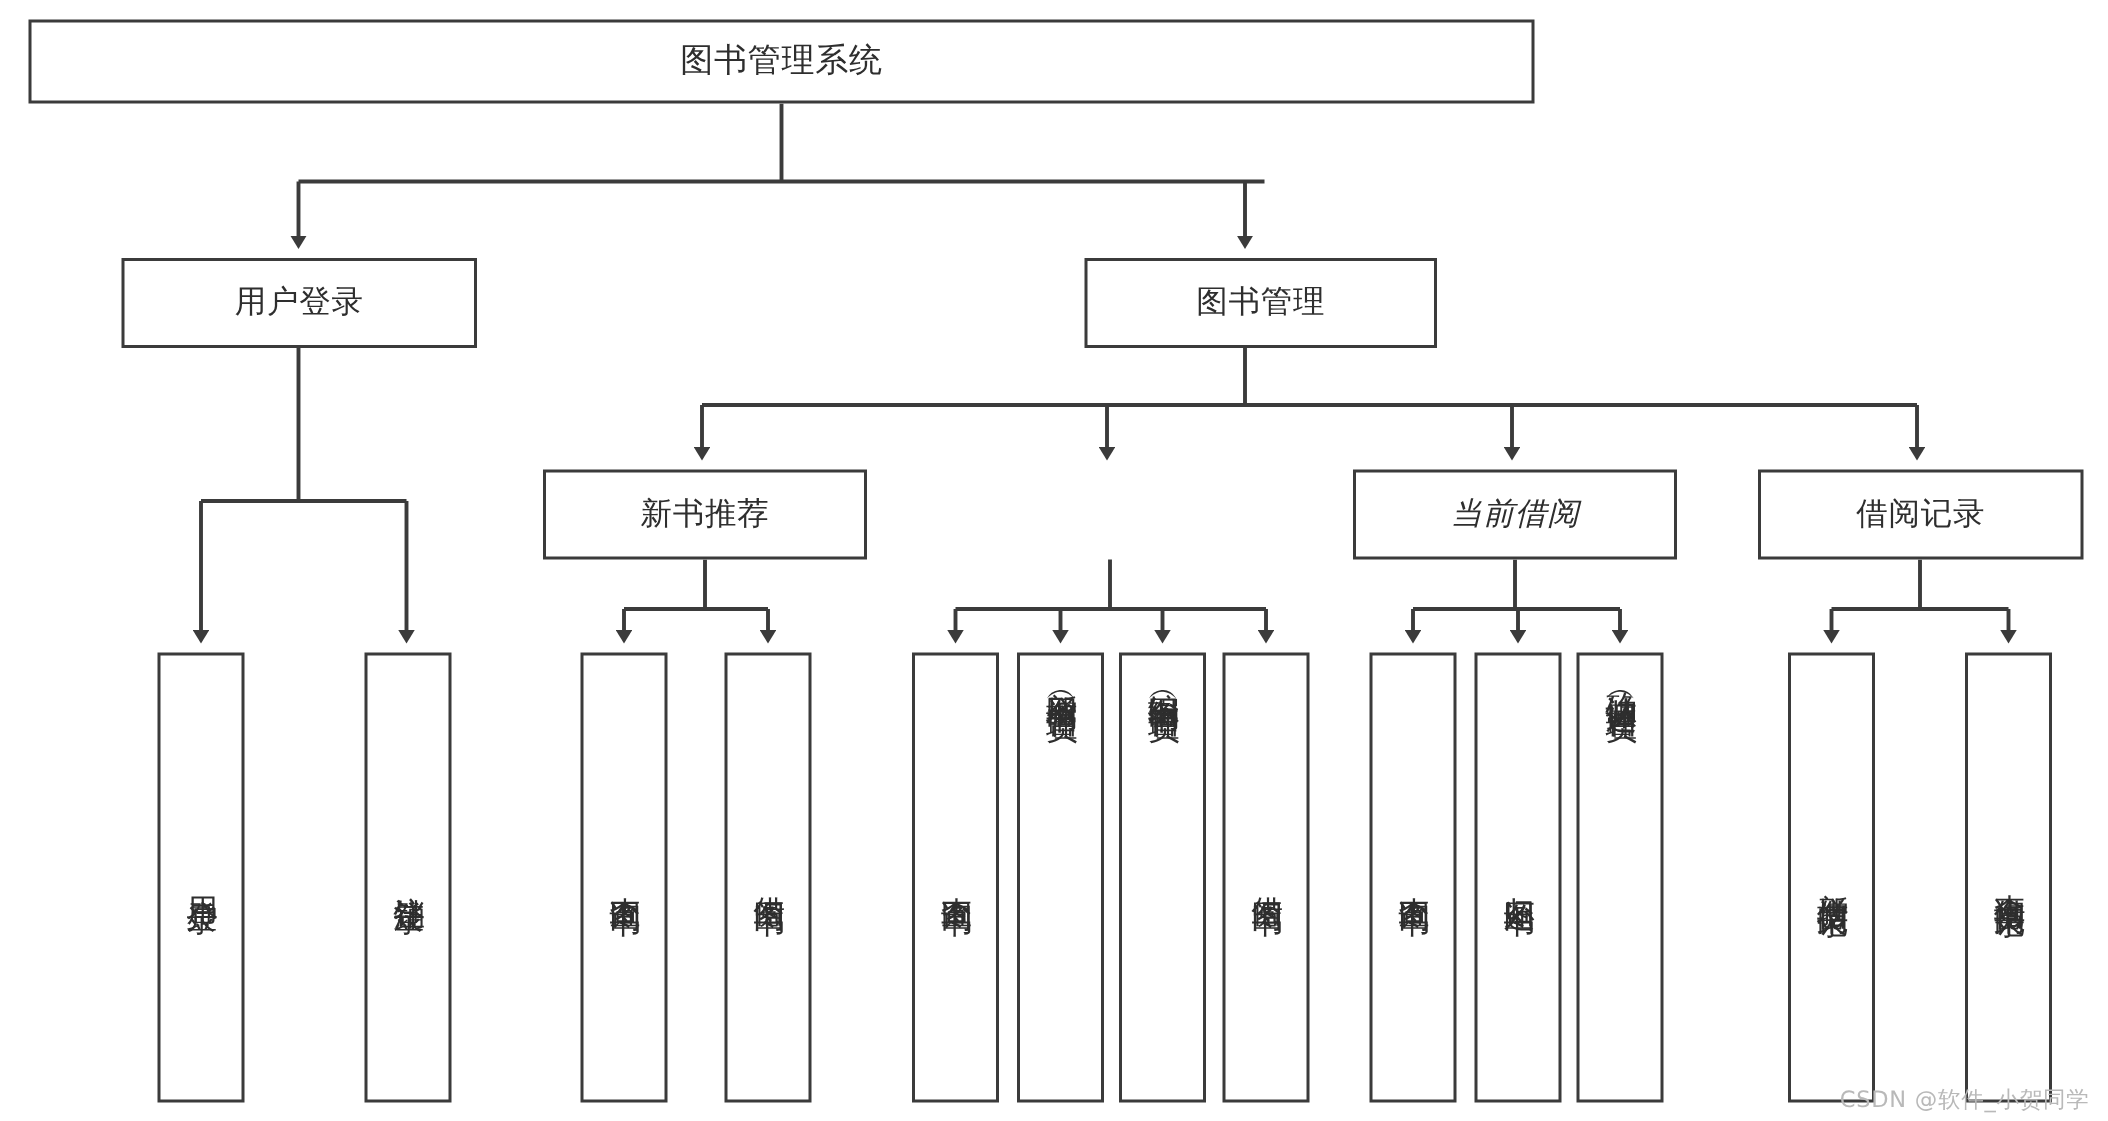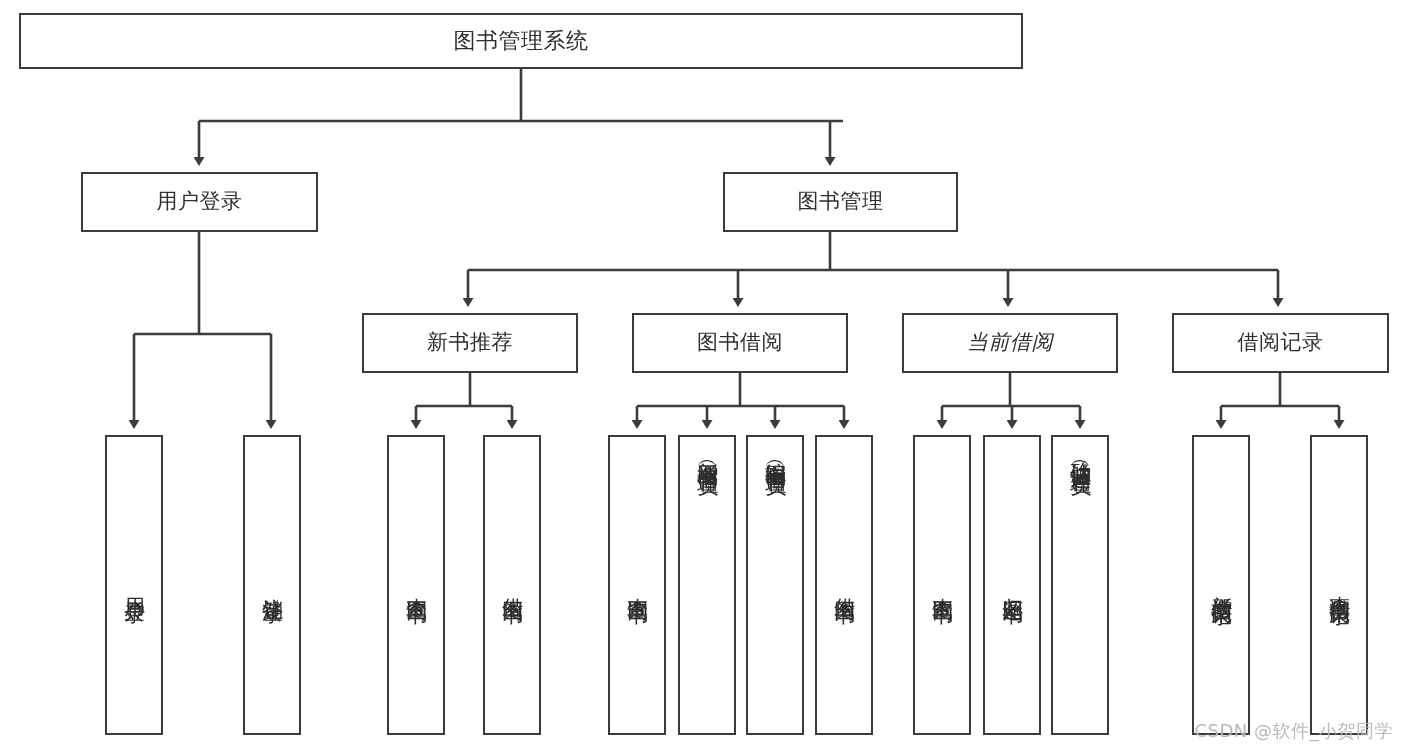--- a/index.html
+++ b/index.html
@@ -63,21 +63,21 @@
     white-space: nowrap;
   }
   .node.vert.mid {
     align-items: center;
     padding-top: 0;
   }
   .watermark {
     position: absolute;
     right: 12px;
     bottom: 4px;
-    font-size: 18px;
+    font-size: 15px;
     color: #b9b9b9;
     white-space: nowrap;
     letter-spacing: 0.5px;
   }
 </style>
 </head>
 <body>
 
 <div id="canvas">
 
@@ -141,23 +141,20 @@
   </div>
 
   <div class="node horiz" style="left:712px; top:172px; width:235px; height:60px;margin-left:11px;">
     <span class="label">图书管理</span>
   </div>
 
   <div class="node horiz" style="left:362px; top:313px; width:216px; height:60px;">
     <span class="label">新书推荐</span>
   </div>
 
-  <div class="node horiz" style="left:632px; top:313px; width:216px; height:60px;">
-    <span class="label">图书借阅</span>
-  </div>
 
   <div class="node horiz" style="left:902px; top:313px; width:216px; height:60px;font-style:italic;">
     <span class="label">当前借阅</span>
   </div>
 
   <div class="node horiz" style="left:1172px; top:313px; width:217px; height:60px;">
     <span class="label">借阅记录</span>
   </div>
 
   <div class="node vert mid" style="left:105px; top:435px; width:58px; height:300px;">

